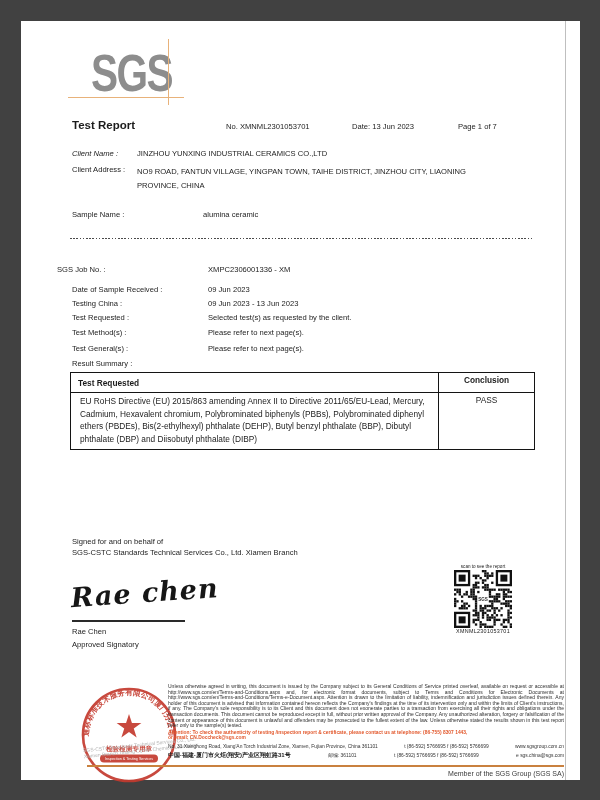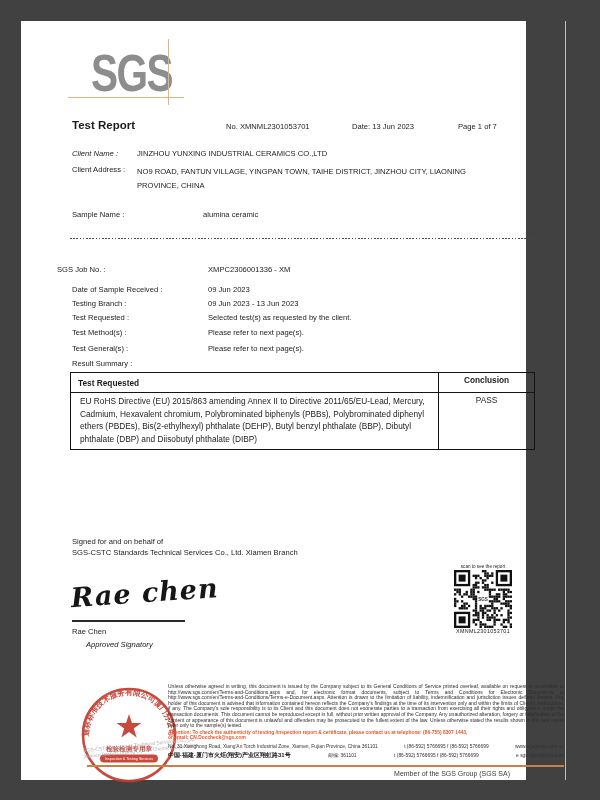--- a/index.html
+++ b/index.html
@@ -1,18 +1,18 @@
 <!DOCTYPE html>
 <html><head>
 <meta charset="utf-8">
 <style>
   html,body{margin:0;padding:0;}
   .screen{position:relative;width:600px;height:800px;background:#414141;overflow:hidden;
           font-family:"Liberation Sans",sans-serif;color:#1c1c1c;}
-  .page{position:absolute;left:21px;top:21px;width:505px;height:759px;background:#ffffff;}
+  .page{position:absolute;left:21px;top:21px;width:559px;height:759px;background:#ffffff;}
   .abs{position:absolute;}
   .edge-line{position:absolute;left:544px;top:0;width:1px;height:759px;background:#bfbfbf;}
 
   
   .logo{position:absolute;left:70px;top:26px;font-size:52px;font-weight:bold;color:#8d8d8d;
         letter-spacing:-2px;transform:scaleX(.78);transform-origin:left top;line-height:1;}
   .logo-hline{position:absolute;left:47px;top:76px;width:116px;height:1px;background:#e8b27a;}
   .logo-vline{position:absolute;left:147px;top:18px;width:1px;height:66px;background:#e8b27a;}
 
   
@@ -84,21 +84,21 @@
     <div class="abs val" style="left:116px;top:144px;width:344px;line-height:14px;">NO9 ROAD, FANTUN VILLAGE, YINGPAN TOWN, TAIHE DISTRICT, JINZHOU CITY, LIAONING PROVINCE, CHINA</div>
 
     <div class="abs lbl" style="left:51px;top:189px;">Sample Name :</div>
     <div class="abs val" style="left:182px;top:189px;">alumina ceramic</div>
     <div class="dashed"></div>
 
     <div class="abs lbl" style="left:36px;top:244px;">SGS Job No. :</div>
     <div class="abs val" style="left:187px;top:244px;">XMPC2306001336 - XM</div>
     <div class="abs lbl" style="left:51px;top:264px;">Date of Sample Received :</div>
     <div class="abs val" style="left:187px;top:264px;">09 Jun 2023</div>
-    <div class="abs lbl" style="left:51px;top:278px;">Testing Branch :</div>
+    <div class="abs lbl" style="left:51px;top:278px;">Testing China :</div>
     <div class="abs val" style="left:187px;top:278px;">09 Jun 2023 - 13 Jun 2023</div>
     <div class="abs lbl" style="left:51px;top:292px;">Test Requested :</div>
     <div class="abs val" style="left:187px;top:292px;">Selected test(s) as requested by the client.</div>
     <div class="abs lbl" style="left:51px;top:307px;">Test Method(s) :</div>
     <div class="abs val" style="left:187px;top:307px;">Please refer to next page(s).</div>
     <div class="abs lbl" style="left:51px;top:323px;">Test General(s) :</div>
     <div class="abs val" style="left:187px;top:323px;">Please refer to next page(s).</div>
 
     <div class="abs lbl" style="left:51px;top:338px;">Result Summary :</div>
     <table class="res">
@@ -118,21 +118,21 @@
     </tbody>
       </table>
 
     <div class="abs val" style="left:51px;top:516px;">Signed for and on behalf of</div>
     <div class="abs val" style="left:51px;top:527px;">SGS-CSTC Standards Technical Services Co., Ltd. Xiamen Branch</div>
     <svg class="sig-svg" width="160" height="52">
       <text x="6" y="36" transform="rotate(-4 10 30)" style="font-family:&quot;DejaVu Serif&quot;,serif;font-style:italic;font-weight:bold;font-size:27px;fill:#161616;letter-spacing:1px;">Rae chen</text>
     </svg>
     <div class="sig-line"></div>
     <div class="abs val" style="left:51px;top:606px;">Rae Chen</div>
-    <div class="abs val" style="left:65px;top:619px;font-style:italic;">Approved Signatory</div>
+    <div class="abs val" style="left:51px;top:619px;">Approved Signatory</div>
 
     <div class="qr-block">
       <div class="qr-cap">scan to see the report</div>
       <div class="qr-box"><svg width="58" height="58" viewBox="0 0 58 58" xmlns="http://www.w3.org/2000/svg">
     <rect width="58" height="58" fill="#fff"></rect>
             <rect x="27.84" y="0.00" width="2.32" height="2.32" fill="#111"></rect>
             <rect x="30.16" y="0.00" width="2.32" height="2.32" fill="#111"></rect>
             <rect x="30.16" y="2.32" width="2.32" height="2.32" fill="#111"></rect>
             <rect x="32.48" y="2.32" width="2.32" height="2.32" fill="#111"></rect>
             <rect x="37.12" y="2.32" width="2.32" height="2.32" fill="#111"></rect>

